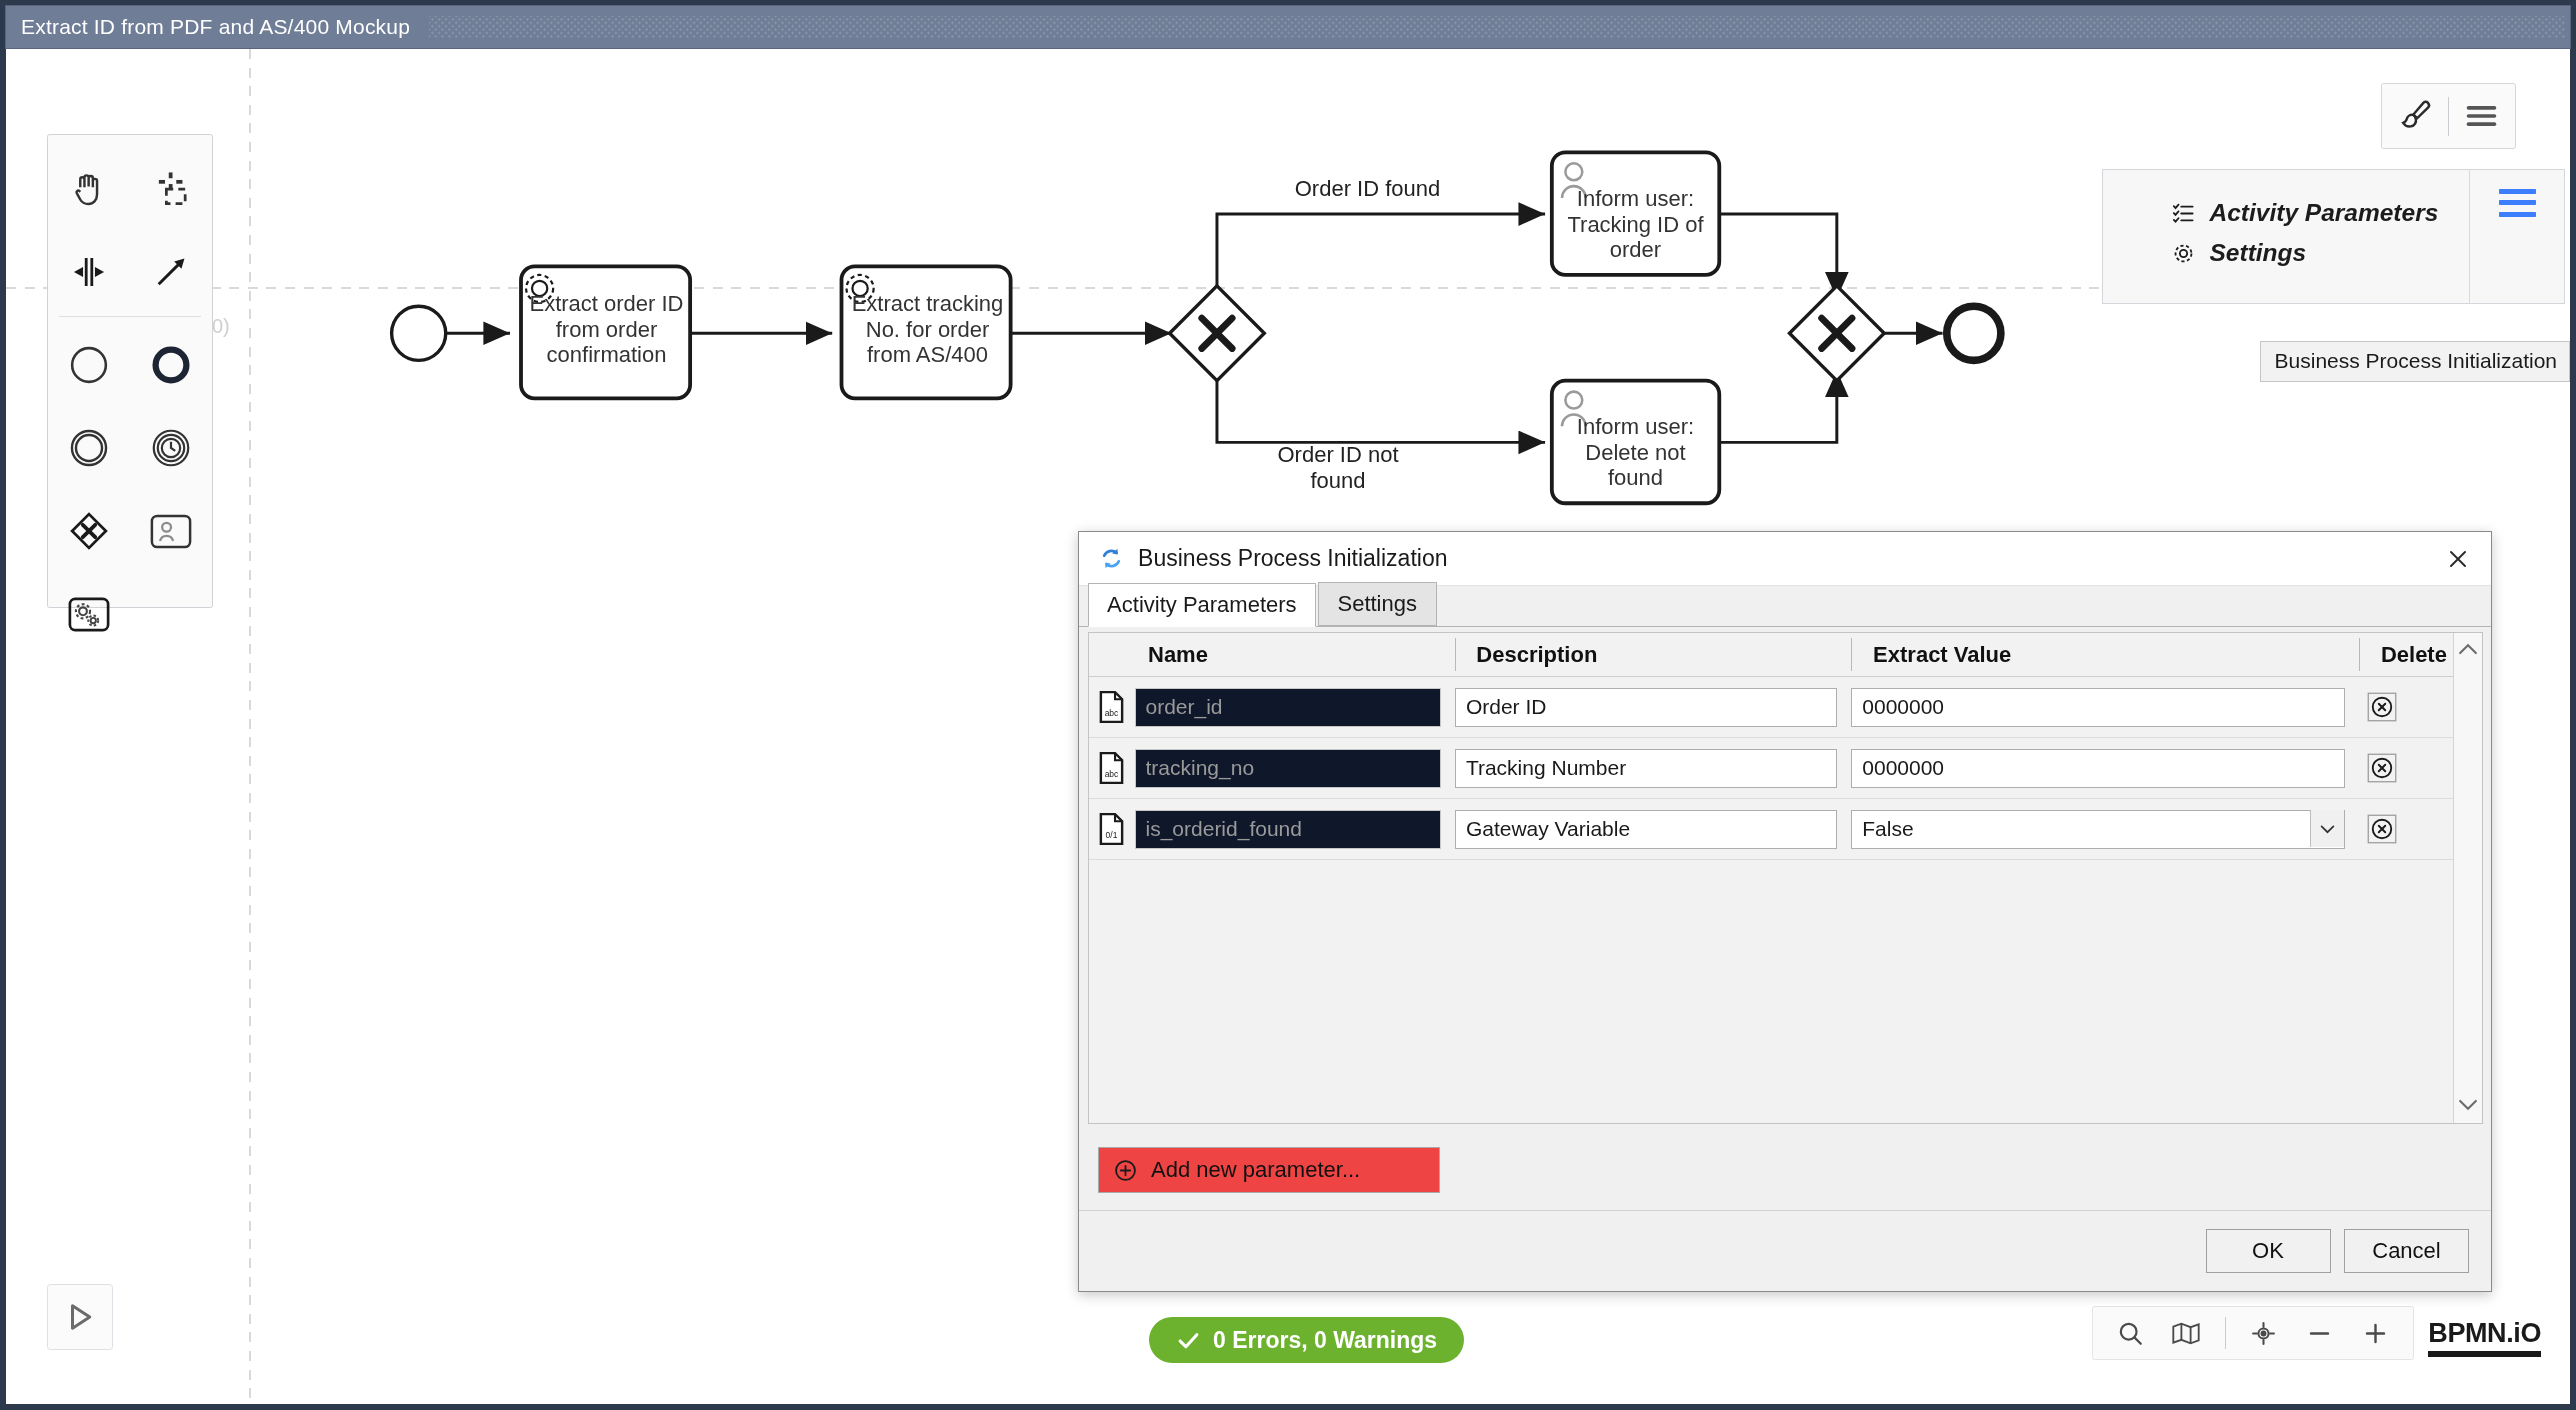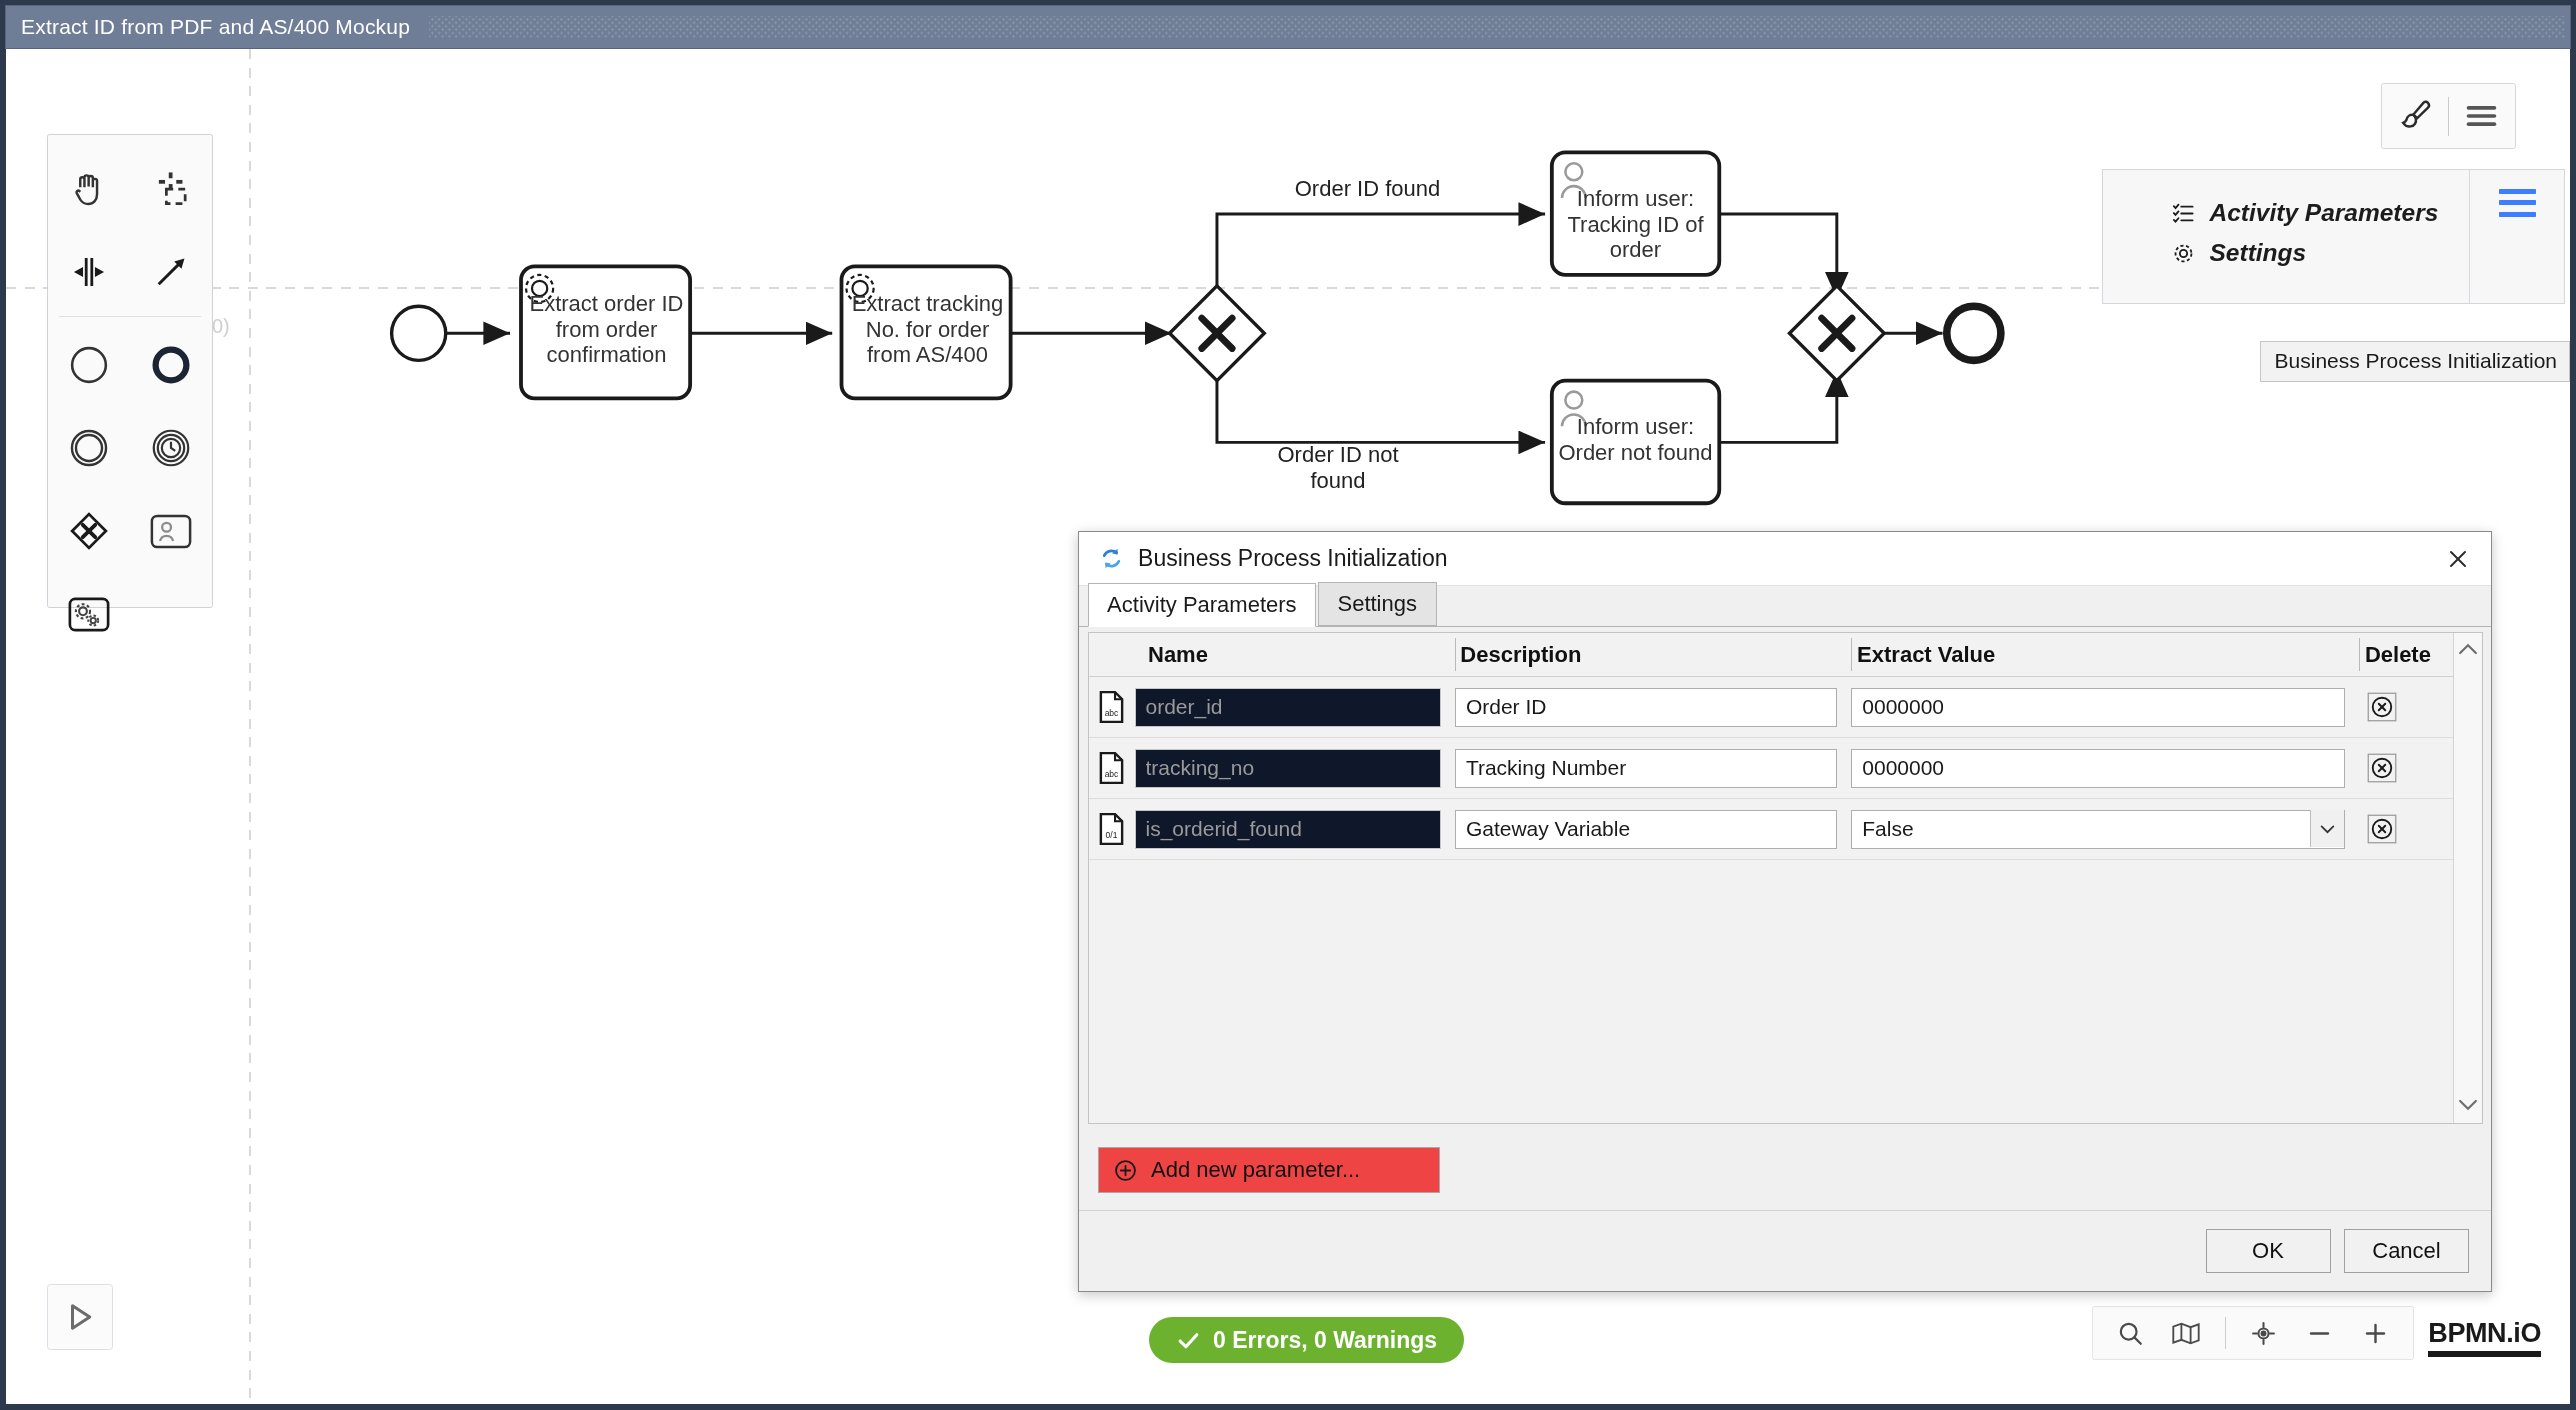--- a/index.html
+++ b/index.html
@@ -158,21 +158,21 @@
   .dlg-close { width: 42px; height: 37px; display: flex; align-items: center; justify-content: center; cursor: pointer; font-size: 27px; color: #333; }
   .tabs { display: flex; align-items: flex-end; height: 41px; padding-left: 8.5px; background: #f0f0f0; border-bottom: 0.8px solid #b4b4b4; }
   .tab {
     font-size: 22px; padding: 8.5px 18.6px 7.6px 18.6px; cursor: pointer;
     border: 0.8px solid #b4b4b4; background: #e4e4e4; color: #1a1a1a; margin-right: 1.7px;
   }
   .tab.active { background: #ffffff; border-bottom: 0.8px solid #ffffff; position: relative; top: 0.8px; }
   .table-wrap { margin: 5px 8.5px 0 8.5px; height: 492px; background: #f2f2f2; border: 0.8px solid #c3c3c3; display: flex; }
   .table-main { flex: 1; }
   .thead { display: flex; height: 44px; align-items: center; background: #f2f2f2; border-bottom: 0.8px solid #cfcfcf; }
-  .th { font-size: 22px; font-weight: bold; color: #111; padding-left: 5px; }
+  .th { font-size: 22px; font-weight: bold; color: #111; padding-left: 21px; }
   .th-sep { width: 0.8px; align-self: stretch; background: #b9b9b9; margin: 5px 0; }
   .row { display: flex; align-items: center; height: 61px; border-bottom: 0.8px solid #dcdcdc; }
   .cell-icon { width: 46px; display: flex; align-items: flex-start; justify-content: center; }
   .inp {
     height: 39px; border: 0.8px solid #aeaeae; background: #ffffff;
     font-size: 21px; color: #1a1a1a; padding: 0 10px;
     font-family: "Liberation Sans", sans-serif;
   }
   .inp.readonly { background: #0f172a; color: #9a9a9a; border-color: #c6c6c6; }
   .sel-wrap { position: relative; }
@@ -261,21 +261,21 @@
         <circle cx="1854" cy="145" r="10"></circle>
         <path d="M1840,176 a14,14 0 0 1 28,0"></path>
         <circle cx="1854" cy="415" r="10"></circle>
         <path d="M1840,446 a14,14 0 0 1 28,0"></path>
       </g>
     </svg>
 
     <div class="node-label" style="left:520px; top:242px; width:161px;">Extract order ID from order confirmation</div>
     <div class="node-label" style="left:841px; top:242px; width:161px;">Extract tracking No. for order from AS/400</div>
     <div class="node-label" style="left:1551px; top:137px; width:157px;">Inform user: Tracking ID of order</div>
-    <div class="node-label" style="left:1551px; top:365px; width:157px;">Inform user: Order not found</div>
+    <div class="node-label" style="left:1551px; top:365px; width:157px;">Inform user: Delete not found</div>
     <div class="flow-label" style="left:1243px; top:127px; width:237px;">Order ID found</div>
     <div class="flow-label" style="left:1243px; top:393px; width:178px;">Order ID not found</div>
 
     <div class="palette">
       <div class="palette-grid">
         <div class="palette-cell">
           <svg width="42" height="42" viewBox="0 0 24 24" fill="none" stroke="#333" stroke-width="1.4">
             <path d="M7 11V6.5a1.2 1.2 0 0 1 2.4 0V11M9.4 10.5V5.4a1.2 1.2 0 0 1 2.4 0v5.1M11.8 10.6V5.8a1.2 1.2 0 0 1 2.4 0v5M14.2 11V7.4a1.2 1.2 0 0 1 2.4 0V15c0 3.4-2.2 5.6-5 5.6-2.2 0-3.6-.9-4.6-2.6L5 14.4c-.5-.9.7-2 1.6-1.2L7 13.6"></path>
           </svg>
         </div>

